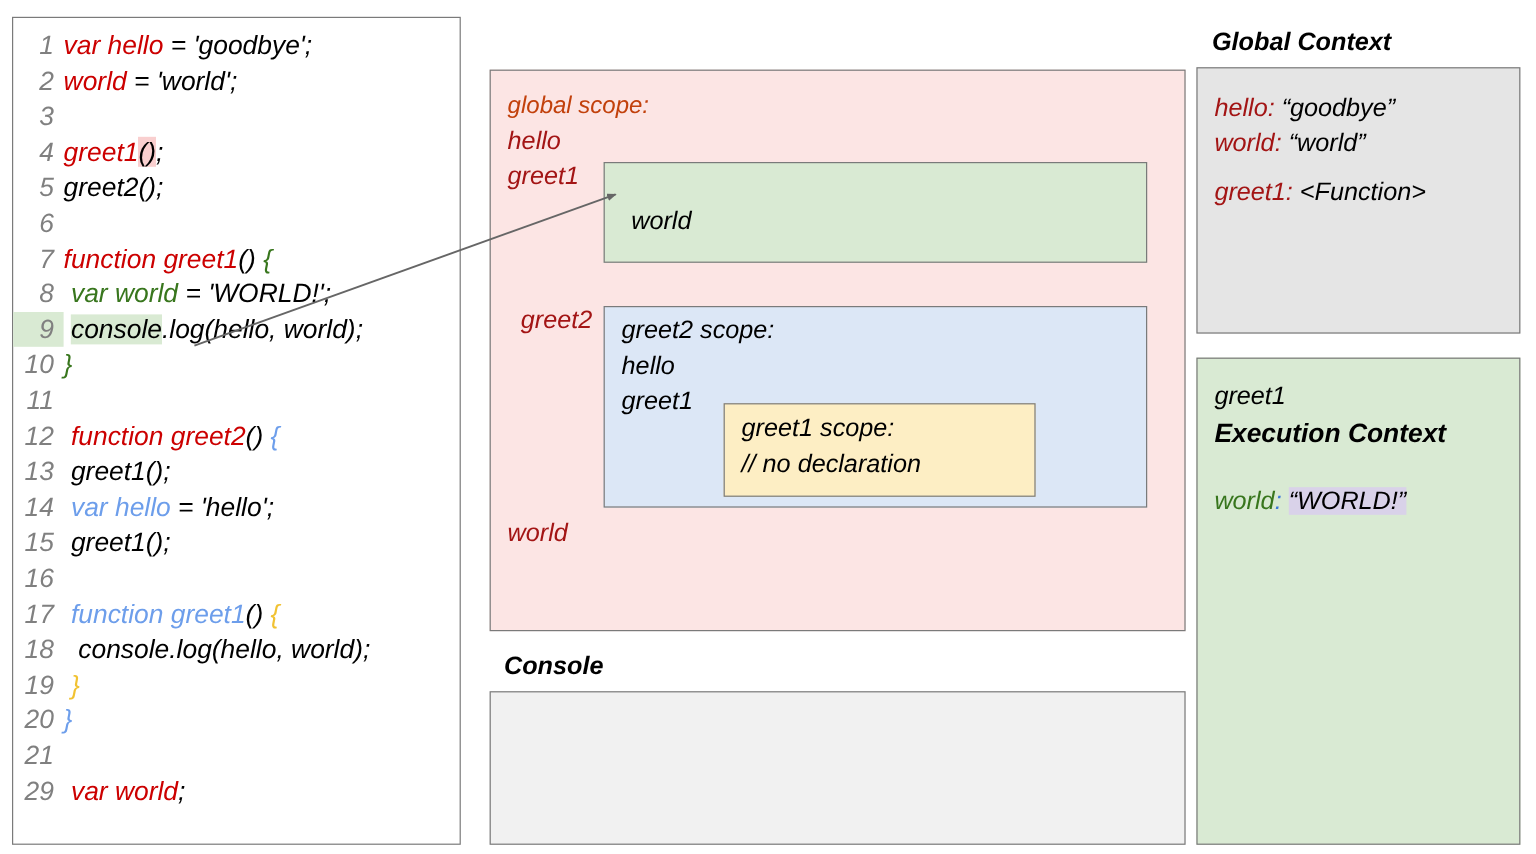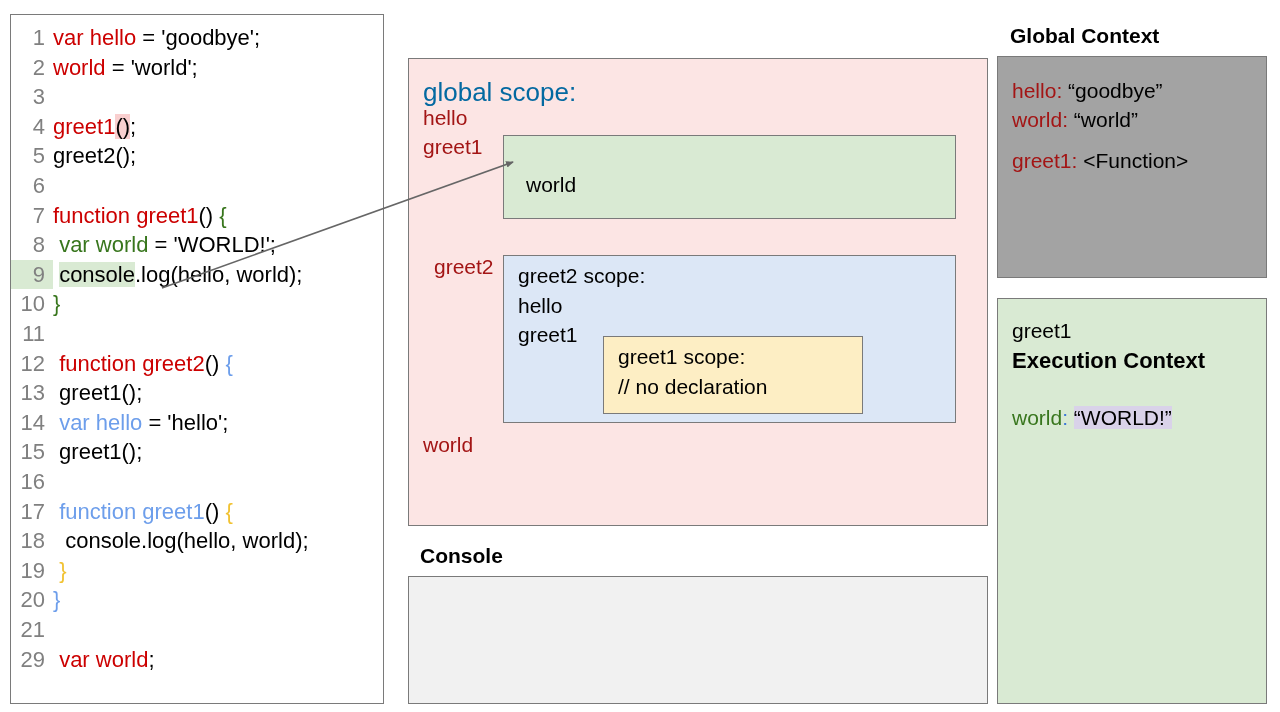--- a/index.html
+++ b/index.html
@@ -3,21 +3,21 @@
 <meta charset="utf-8">
 <style>
   * { box-sizing: border-box; }
   html, body {
     margin: 0; padding: 0;
     width: 1280px; height: 712px;
     background: #ffffff;
     font-family: "Liberation Sans", sans-serif;
     overflow: hidden;
   }
-  #stage { position: relative; width: 1280px; height: 712px; }
+  #stage { position: relative; width: 1280px; height: 712px; font-style: italic; }
 
   
   #code-panel {
     position: absolute; left: 10px; top: 14px;
     width: 374px; height: 690px;
     border: 1px solid #7a7a7a;
     background: #ffffff;
   }
   .code-line {
     position: absolute; left: 0; top: 0;
@@ -55,22 +55,22 @@
 
   
   #env-record-box {
     position: absolute; left: 408px; top: 58px;
     width: 580px; height: 468px;
     background: #fce5e4;
     border: 1px solid #7a7a7a;
   }
   .env-label {
     position: absolute;
-    font-size: 26px;
-    color: #0369a1;
+    font-size: 20px;
+    color: #c2410c;
     white-space: nowrap;
   }
   .env-var {
     position: absolute;
     font-size: 21px;
     white-space: nowrap;
   }
   .v-red   { color: #a31515; }
   .v-green { color: #38761d; }
   .v-blue  { color: #3c78d8; }
@@ -107,21 +107,21 @@
     width: 580px; height: 128px;
     background: #f1f1f1;
     border: 1px solid #7a7a7a;
   }
   #console-body { width: 100%; height: 100%; }
 
   
   #global-context-box {
     position: absolute; left: 997px; top: 56px;
     width: 270px; height: 222px;
-    background: #a3a3a3;
+    background: #e5e5e5;
     border: 1px solid #7a7a7a;
   }
   .gc-line {
     position: absolute;
     font-size: 21px;
     white-space: nowrap;
     color: #000000;
   }
 
   

